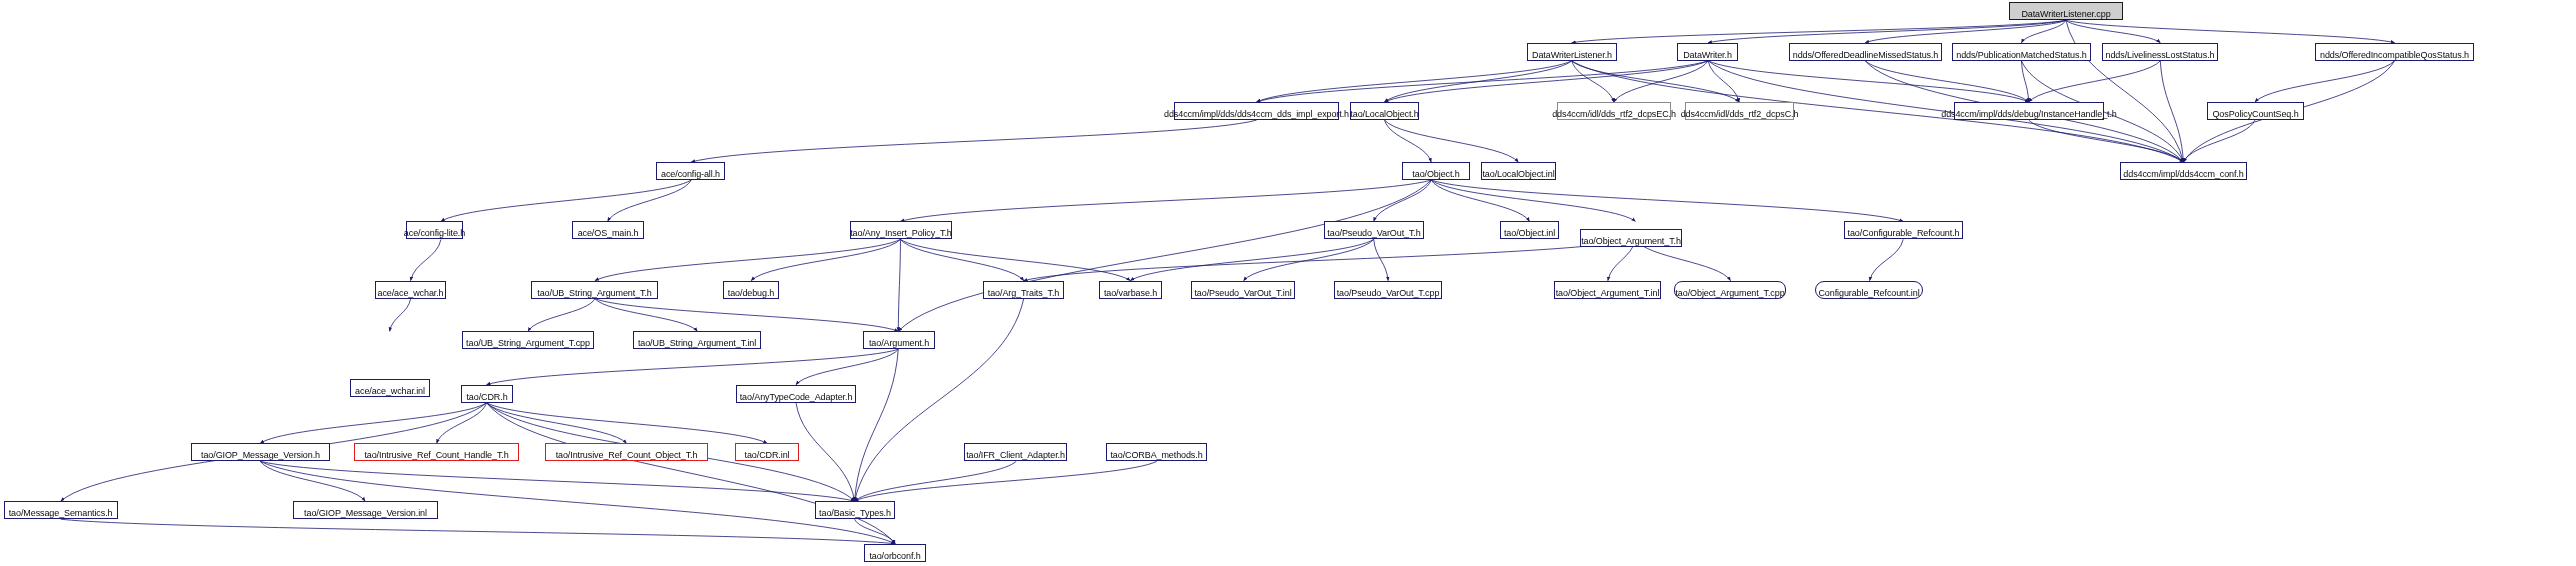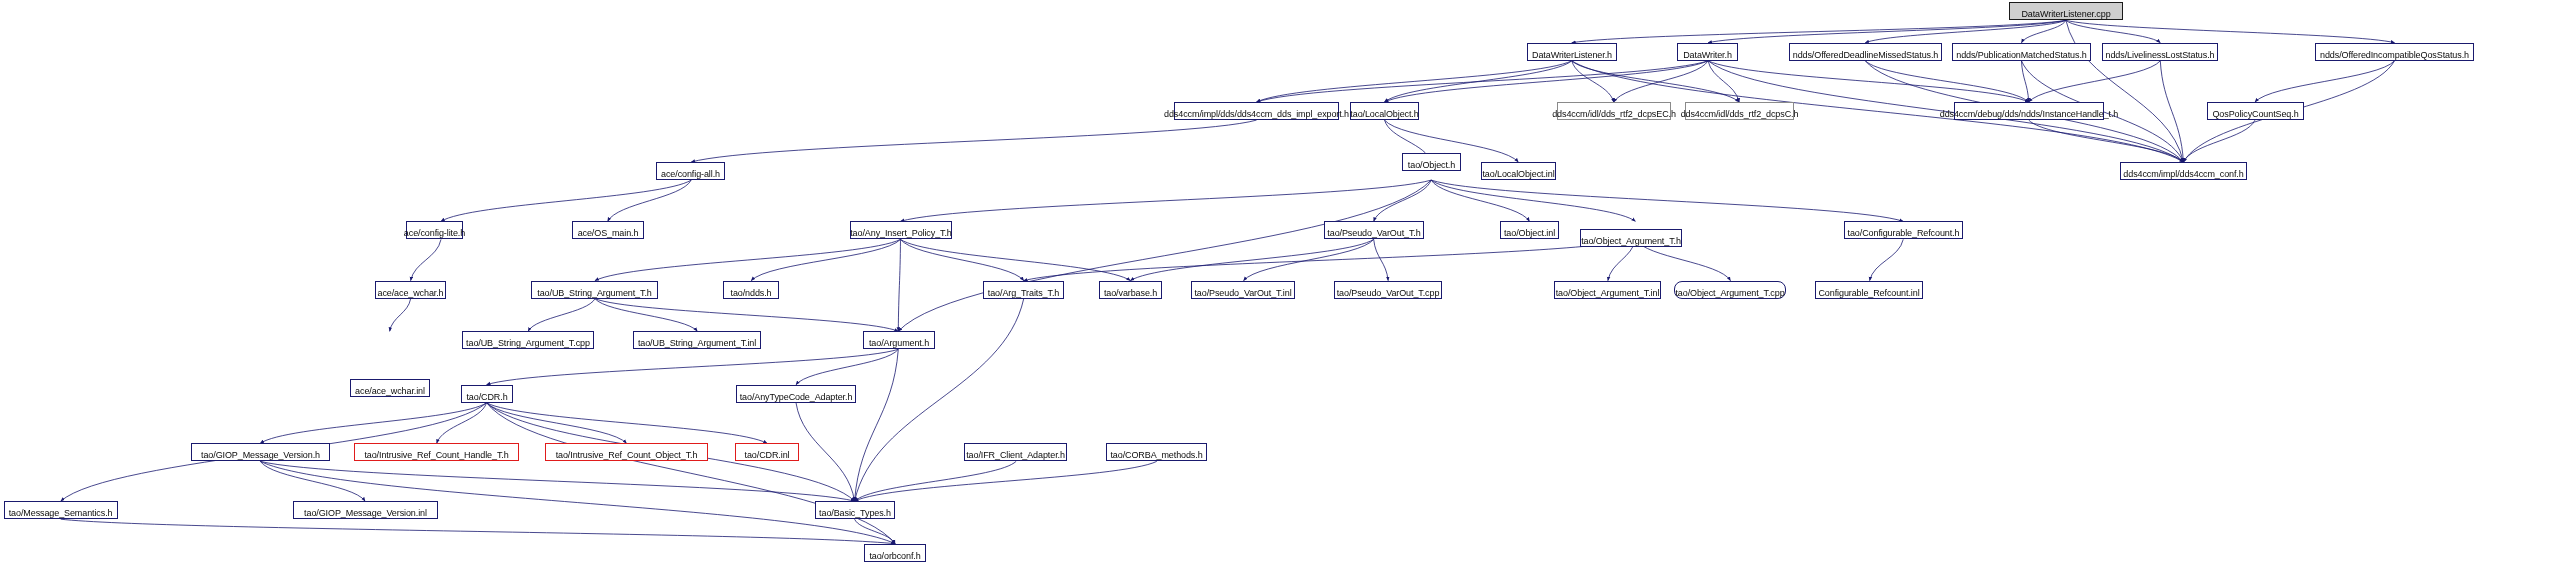--- a/index.html
+++ b/index.html
@@ -169,29 +169,29 @@
       <div class="node" style="left: 1350px; top: 102px; width: 69px;">
         <span class="node-label">tao/LocalObject.h</span>
       </div>
       <div class="node gray" style="left: 1557px; top: 102px; width: 114px;">
         <span class="node-label">dds4ccm/idl/dds_rtf2_dcpsEC.h</span>
       </div>
       <div class="node gray" style="left: 1685px; top: 102px; width: 109px;">
         <span class="node-label">dds4ccm/idl/dds_rtf2_dcpsC.h</span>
       </div>
       <div class="node" style="left: 1954px; top: 102px; width: 150px;">
-        <span class="node-label">dds4ccm/debug/dds/ndds/InstanceHandle_t.h</span>
+        <span class="node-label">dds4ccm/impl/dds/debug/InstanceHandle_t.h</span>
       </div>
       <div class="node" style="left: 2207px; top: 102px; width: 97px;">
         <span class="node-label">QosPolicyCountSeq.h</span>
       </div>
       <div class="node" style="left: 656px; top: 162px; width: 69px;">
         <span class="node-label">ace/config-all.h</span>
       </div>
-      <div class="node" style="left: 1402px; top: 153px; width: 59px;">
+      <div class="node" style="left: 1402px; top: 162px; width: 68px;">
         <span class="node-label">tao/Object.h</span>
       </div>
       <div class="node" style="left: 1481px; top: 162px; width: 75px;">
         <span class="node-label">tao/LocalObject.inl</span>
       </div>
       <div class="node" style="left: 2120px; top: 162px; width: 127px;">
         <span class="node-label">dds4ccm/impl/dds4ccm_conf.h</span>
       </div>
       <div class="node" style="left: 406px; top: 221px; width: 57px;">
         <span class="node-label">ace/config-lite.h</span>
@@ -214,41 +214,41 @@
       <div class="node" style="left: 1844px; top: 221px; width: 119px;">
         <span class="node-label">tao/Configurable_Refcount.h</span>
       </div>
       <div class="node" style="left: 375px; top: 281px; width: 71px;">
         <span class="node-label">ace/ace_wchar.h</span>
       </div>
       <div class="node" style="left: 531px; top: 281px; width: 127px;">
         <span class="node-label">tao/UB_String_Argument_T.h</span>
       </div>
       <div class="node" style="left: 723px; top: 281px; width: 56px;">
-        <span class="node-label">tao/ndds.h</span>
+        <span class="node-label">tao/debug.h</span>
       </div>
       <div class="node" style="left: 983px; top: 281px; width: 81px;">
         <span class="node-label">tao/Arg_Traits_T.h</span>
       </div>
       <div class="node" style="left: 1099px; top: 281px; width: 63px;">
         <span class="node-label">tao/varbase.h</span>
       </div>
       <div class="node" style="left: 1191px; top: 281px; width: 104px;">
         <span class="node-label">tao/Pseudo_VarOut_T.inl</span>
       </div>
       <div class="node" style="left: 1334px; top: 281px; width: 108px;">
         <span class="node-label">tao/Pseudo_VarOut_T.cpp</span>
       </div>
       <div class="node" style="left: 1554px; top: 281px; width: 107px;">
         <span class="node-label">tao/Object_Argument_T.inl</span>
       </div>
       <div class="node" style="left: 1674px; top: 281px; width: 112px; border-radius: 8px;">
         <span class="node-label">tao/Object_Argument_T.cpp</span>
       </div>
-      <div class="node" style="left: 1815px; top: 281px; width: 108px;">
+      <div class="node" style="left: 1815px; top: 281px; width: 108px; border-radius: 9px;">
         <span class="node-label">Configurable_Refcount.inl</span>
       </div>
       <div class="node" style="left: 350px; top: 331px; width: 80px; margin-top: 48px;">
         <span class="node-label">ace/ace_wchar.inl</span>
       </div>
       <div class="node" style="left: 462px; top: 331px; width: 132px;">
         <span class="node-label">tao/UB_String_Argument_T.cpp</span>
       </div>
       <div class="node" style="left: 633px; top: 331px; width: 128px;">
         <span class="node-label">tao/UB_String_Argument_T.inl</span>

